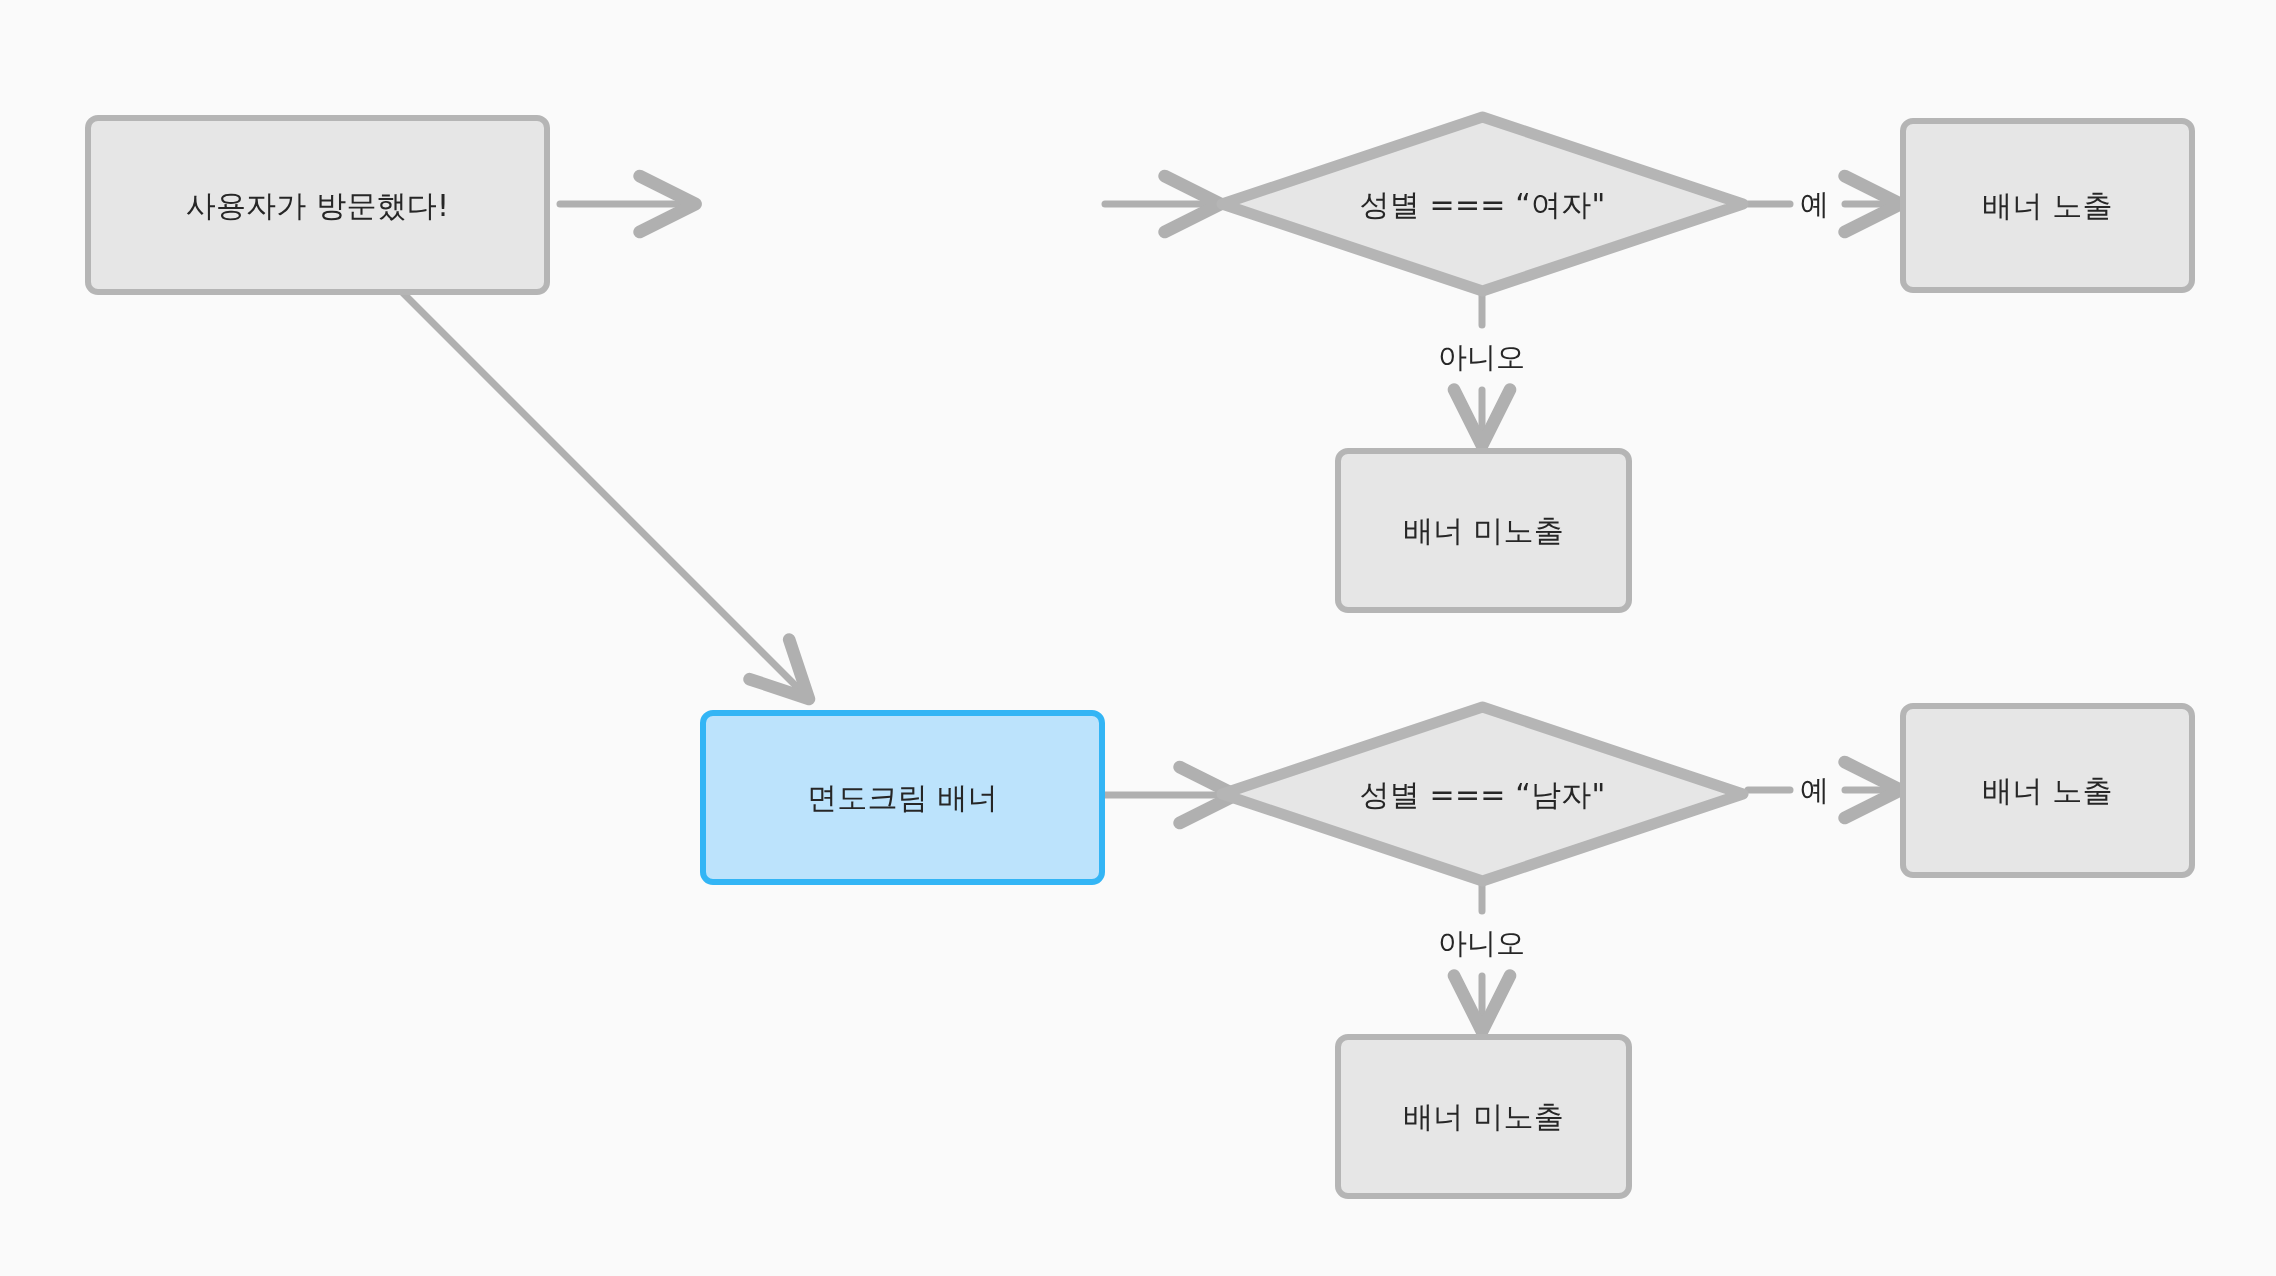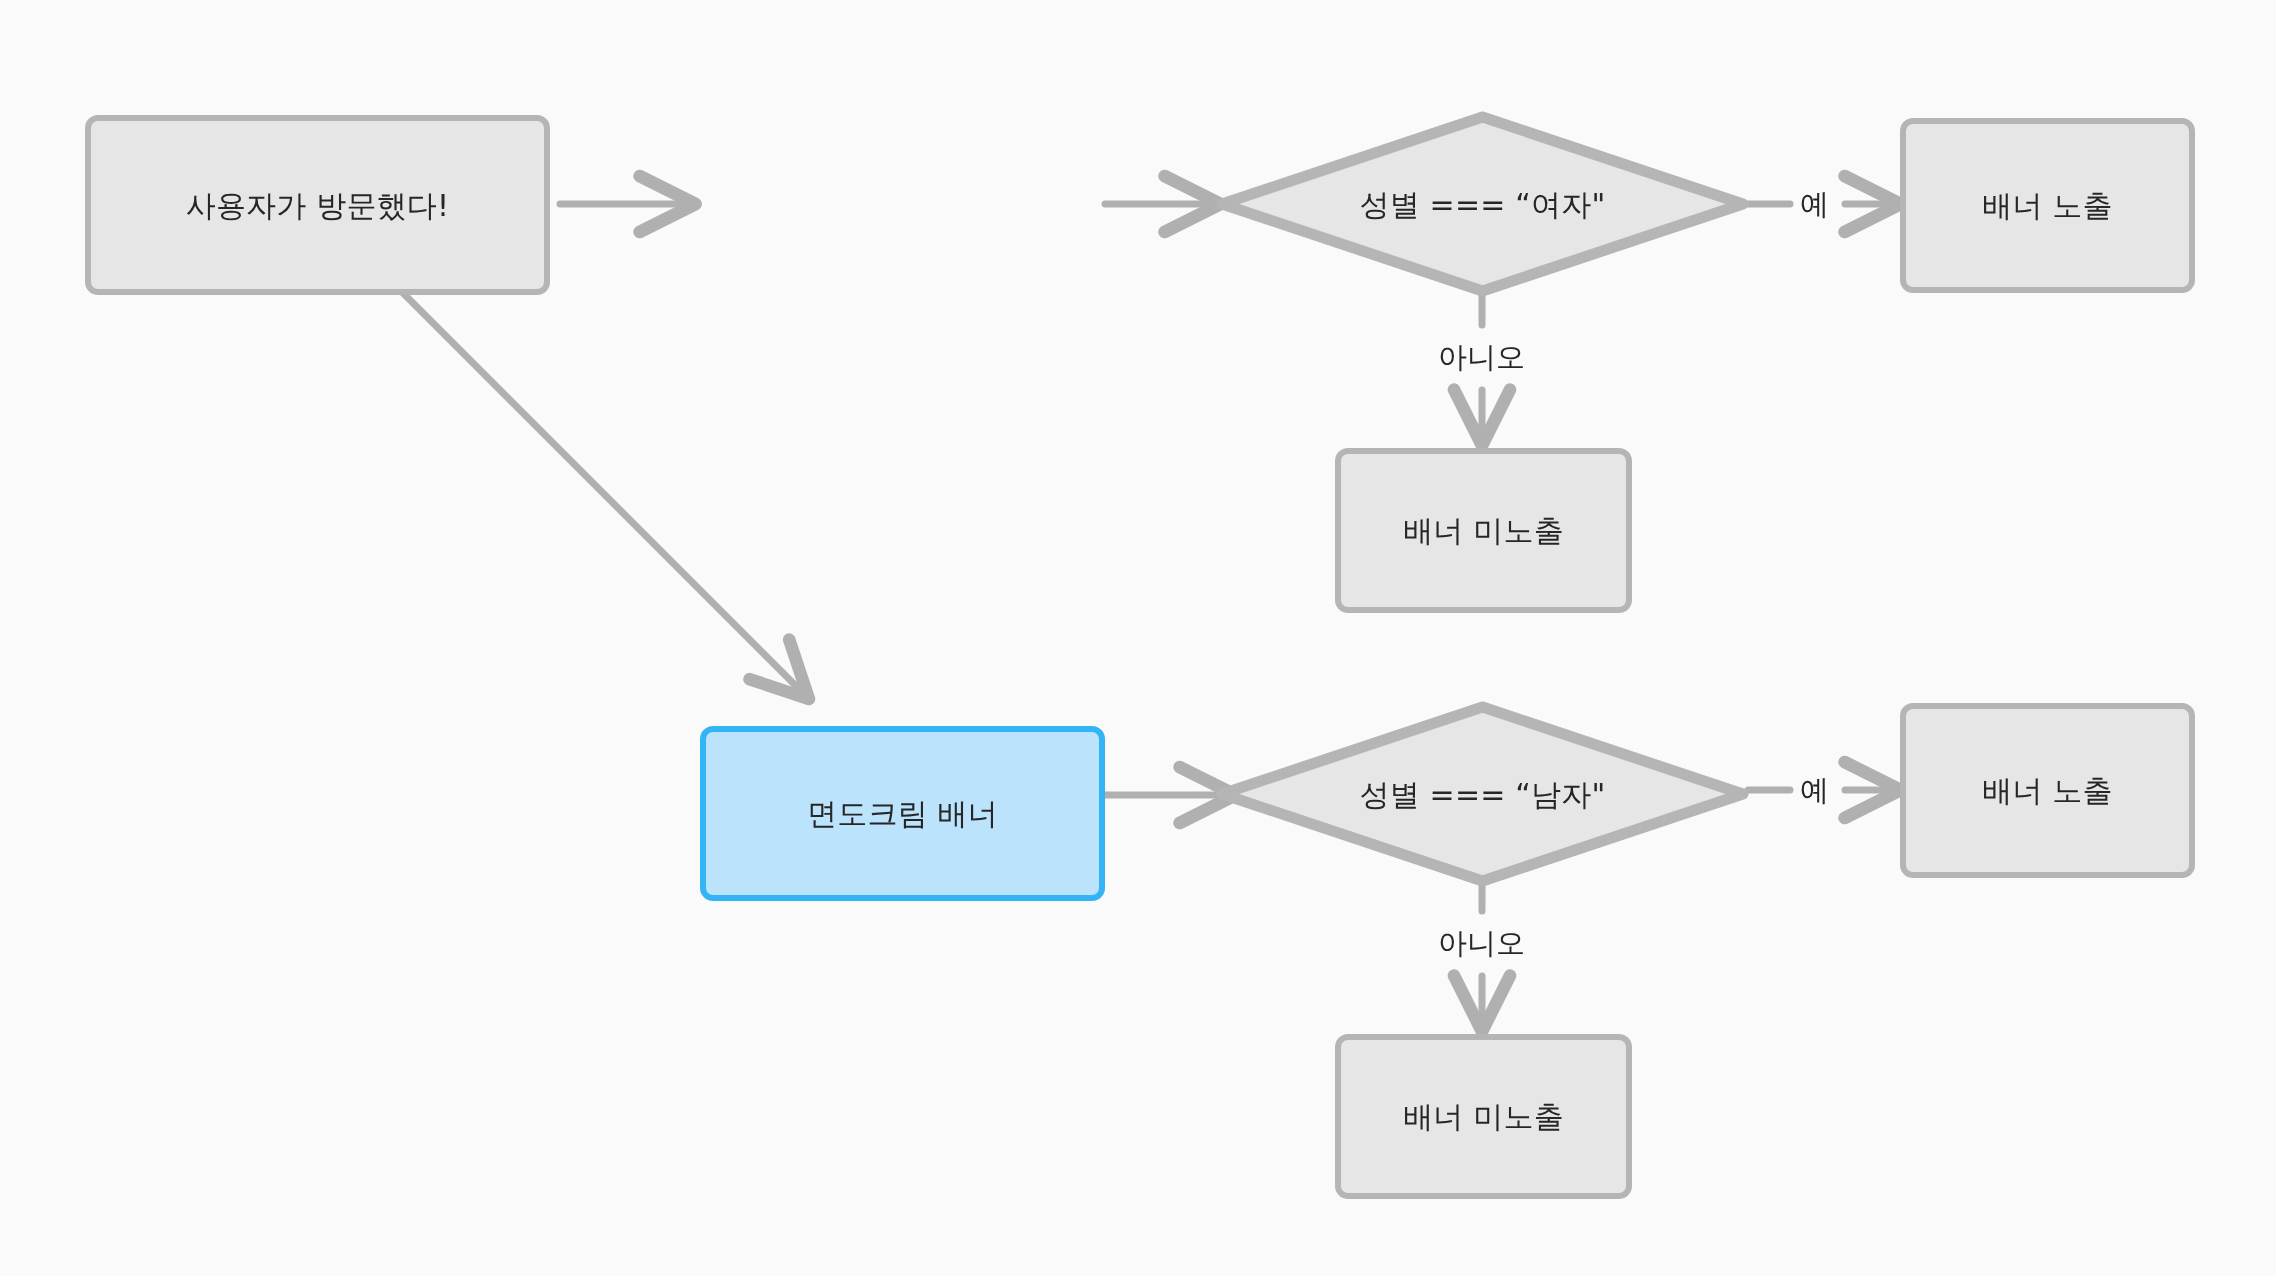--- a/index.html
+++ b/index.html
@@ -147,21 +147,21 @@
   </div>
 
   <div class="node box" style="left:1900px; top:118px; width:295px; height:175px;">
     <span>배너 노출</span>
   </div>
 
   <div class="node box" style="left:1335px; top:448px; width:297px; height:165px;">
     <span>배너 미노출</span>
   </div>
 
-  <div class="node box accent-blue" style="left:700px; top:710px; width:405px; height:175px;margin-top:16px;">
+  <div class="node box accent-blue" style="left:700px; top:710px; width:405px; height:175px;">
     <span>면도크림 배너</span>
   </div>
 
   <div class="node diamond" style="left:1215px; top:700px; width:535px; height:188px;">
     <svg class="dia-shape" viewBox="0 0 535 188" preserveAspectRatio="none">
       <polygon points="267.5,7 528,94 267.5,181 7,94" fill="#E6E6E6" stroke="#B5B5B5" stroke-width="11" stroke-linejoin="round"></polygon>
     </svg>
     <span class="dia-label">성별 === “남자"</span>
   </div>
 

